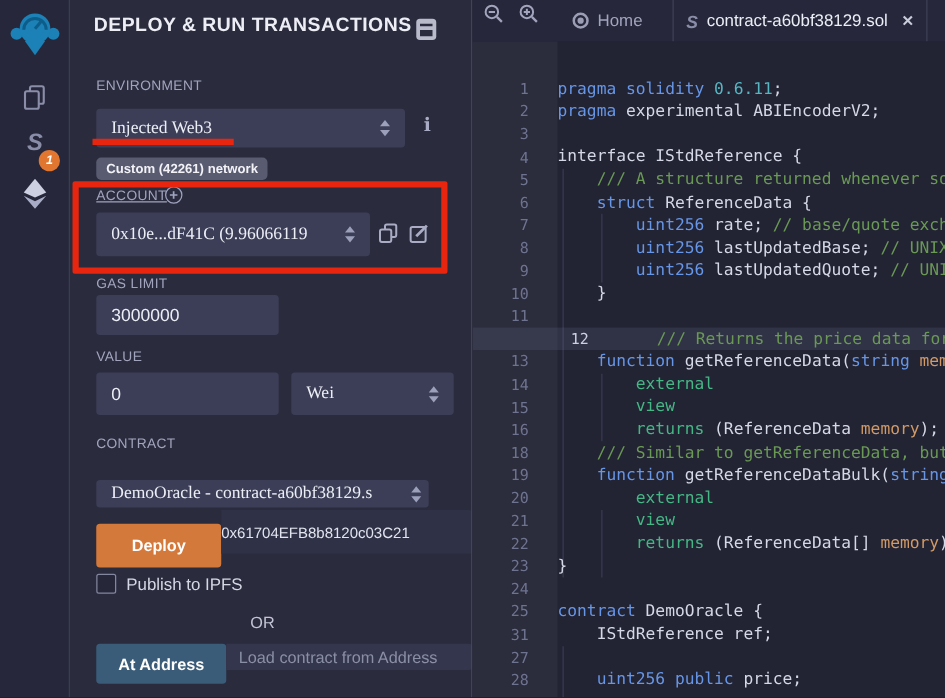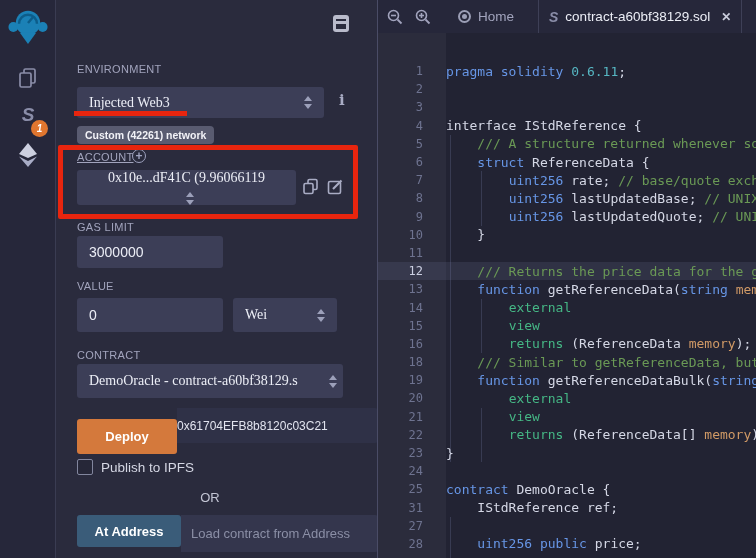--- a/index.html
+++ b/index.html
@@ -44,46 +44,46 @@
   .btn-deploy{left:21px;top:419px;width:100px;height:35px;background:#d4793c;}
   .arg-input{left:121px;top:408px;width:201px;height:35px;background:#2f3147;border-radius:0 3px 3px 0;
              font-size:12px;color:#e2e4ef;padding:0 0;}
   .chevron{position:absolute;left:330px;top:430px;width:9px;height:9px;border-right:2.5px solid #aeb1c6;
            border-bottom:2.5px solid #aeb1c6;transform:rotate(45deg);cursor:pointer;}
   .checkbox{position:absolute;left:21px;top:459px;width:16px;height:16px;border:1px solid #82869e;
             border-radius:2px;background:#262738;cursor:pointer;}
   .publish-label{position:absolute;left:45px;top:460px;font-size:13.5px;color:#d5d7e4;}
   .or-label{position:absolute;left:21px;top:490px;width:266px;text-align:center;font-size:13px;color:#c3c5d4;}
   .btn-ataddr{left:21px;top:515px;width:104px;height:32px;background:#3a5c79;font-weight:600;}
-  .ataddr-input{left:125px;top:515px;width:197px;height:37px;background:#34364d;border-radius:0 3px 3px 0;
+  .ataddr-input{left:125px;top:515px;width:197px;height:21px;background:#34364d;border-radius:0 3px 3px 0;
                 font-size:13px;padding:0 10px;color:#e2e4ef;}
   .ataddr-input::placeholder{color:#8b8fa6;}
 
   
   .red-underline{position:absolute;left:18px;top:111px;width:113px;height:5px;background:#e8250e;}
   .red-rect{position:absolute;left:2px;top:145px;width:300px;height:74px;border:5px solid #e8250e;border-radius:2px;}
 
   
   .divider{position:absolute;left:377px;top:0;width:1px;height:558px;background:#4a4c66;}
   .editor{position:absolute;left:378px;top:0;width:378px;height:558px;background:#222333;}
-  .tabbar{position:absolute;left:0;top:0;width:378px;height:33px;background:#26273a;display:flex;align-items:center;}
+  .tabbar{position:absolute;left:0;top:0;width:378px;height:33px;background:#26273a;display:flex;}
   .zoombtn{width:22px;height:22px;margin-left:6px;cursor:pointer;display:flex;align-items:center;justify-content:center;}
   .tab{height:33px;display:flex;align-items:center;padding:0 10px;cursor:pointer;font-size:13.5px;color:#a2a4bd;gap:7px;}
   .tab.active{color:#eceef6;}
   .tabsep{width:1px;height:33px;background:#3e4057;}
   .tab-close{font-size:12px;color:#c9ccdb;margin-left:4px;cursor:pointer;font-weight:bold;}
   .home-dot{width:13px;height:13px;border:2px solid #9b9eb5;border-radius:50%;position:relative;}
   .home-dot:after{content:"";position:absolute;left:2px;top:2px;width:5px;height:5px;border-radius:50%;background:#9b9eb5;}
 
   .code-area{position:absolute;left:0;top:33px;width:378px;height:525px;overflow:hidden;}
   .gutter-bg{position:absolute;left:0;top:0;width:68px;height:525px;background:#2b2c3c;}
   .guide{position:absolute;width:1px;background:#383b52;}
   #code-rows{position:absolute;left:0;top:0;width:100%;padding-top:29px;}
   .crow{display:flex;height:18.2px;align-items:center;}
-  .crow.active{background:rgba(133,143,184,0.14);}
+  .crow.active{background:rgba(133,143,184,0.14);padding-left:48px;}
   .crow.active .ln{color:#ccd0e3;}
   .ln{width:68px;flex:0 0 68px;text-align:right;padding-right:23px;font-family:"DejaVu Sans Mono",monospace;
       font-size:12px;color:#6e7390;}
   .lc{font-family:"DejaVu Sans Mono",monospace;font-size:13px;white-space:pre;color:#d5d8e6;}
   .tok-k{color:#6796e6;} .tok-t{color:#56b6c2;} .tok-c{color:#6a9955;}
   .tok-g{color:#45b785;} .tok-o{color:#d19a66;} .tok-w{color:#d5d8e6;}
 </style>
 </head>
 <body>
 
@@ -112,66 +112,67 @@
     <div class="badge-1">1</div>
     <div class="strip-icon" style="top:142px;">
       <svg width="22" height="26" viewBox="0 0 22 26">
         <polygon points="11,1 2,12 11,16 20,12" fill="#cdd0e0"></polygon>
         <polygon points="2,14.5 11,25 20,14.5 11,19" fill="#a8acc6"></polygon>
       </svg>
     </div>
   </div>
 
   <div class="panel">
+    <div class="panel-title">DEPLOY &amp; RUN TRANSACTIONS</div>
     <div class="doc-icon"></div>
 
     <div class="flabel" style="left:21px;top:63px;">ENVIRONMENT</div>
     <div class="selectbox" style="left:21px;top:87px;width:247px;height:31px;">
       <span class="grow">Injected Web3</span>
       <span class="stepper">
           <i class="up"></i>
           <i class="dn"></i>
         </span>
     </div>
     <div class="info-i">i</div>
     <div class="badge-net">Custom (42261) network</div>
 
     <div class="flabel" style="left:21px;top:151px;text-decoration:underline;">ACCOUNT</div>
     <div class="plus-circle">+</div>
-    <div class="selectbox" style="left:21px;top:170px;width:219px;height:35px;flex-direction:column;">
+    <div class="selectbox" style="left:21px;top:170px;width:219px;height:35px;">
       <span class="grow">0x10e...dF41C (9.96066119</span>
       <span class="stepper">
           <i class="up"></i>
           <i class="dn"></i>
         </span>
     </div>
     <svg class="mini-icon" style="left:246px;top:178px;" viewBox="0 0 17 17">
       <rect x="6" y="1.5" width="9" height="10" rx="1.5" fill="none" stroke="#a9acc4" stroke-width="1.6"></rect>
       <rect x="2" y="5.5" width="9" height="10" rx="1.5" fill="#2a2b3d" stroke="#a9acc4" stroke-width="1.6"></rect>
     </svg>
     <svg class="mini-icon" style="left:271px;top:178px;" viewBox="0 0 17 17">
       <rect x="1.5" y="3.5" width="12" height="12" rx="1.5" fill="none" stroke="#a9acc4" stroke-width="1.6"></rect>
       <line x1="6" y1="11" x2="14.5" y2="2.5" stroke="#a9acc4" stroke-width="2.2"></line>
     </svg>
 
     <div class="flabel" style="left:21px;top:221px;">GAS LIMIT</div>
     <input class="inputbox" style="left: 21px; top: 236px; width: 146px; height: 32px;" readonly="" value="3000000">
 
     <div class="flabel" style="left:21px;top:280px;">VALUE</div>
     <input class="inputbox" style="left: 21px; top: 298px; width: 146px; height: 34px;" readonly="" value="0">
-    <div class="selectbox" style="left:177px;top:298px;width:104px;height:34px;">
+    <div class="selectbox" style="left:177px;top:298px;width:130px;height:34px;">
       <span class="grow">Wei</span>
       <span class="stepper">
           <i class="up"></i>
           <i class="dn"></i>
         </span>
     </div>
 
     <div class="flabel" style="left:21px;top:349px;">CONTRACT</div>
-    <div class="selectbox" style="left:21px;top:364px;width:266px;height:34px;padding-right:6px;">
+    <div class="selectbox" style="left:21px;top:384px;width:266px;height:22px;padding-right:6px;">
       <span class="grow">DemoOracle - contract-a60bf38129.s</span>
       <span class="stepper">
           <i class="up"></i>
           <i class="dn"></i>
         </span>
     </div>
 
     <div class="btn btn-deploy">Deploy</div>
     <input class="inputbox arg-input" readonly="" value="0x61704EFB8b8120c03C21" style="">
     <div class="chevron"></div>
@@ -227,20 +228,21 @@
       <div class="guide" style="left:103px;top:138.2px;height:54.6px;"></div>
       <div class="guide" style="left:103px;top:265.6px;height:54.6px;"></div>
       <div class="guide" style="left:103px;top:374.8px;height:54.6px;"></div>
       <div id="code-rows">
           <div class="crow">
             <span class="ln">1</span>
             <span class="lc"><span class="tok-k">pragma </span><span class="tok-k">solidity </span><span class="tok-t">0.6.11</span><span class="tok-w">;</span></span>
           </div>
           <div class="crow">
             <span class="ln">2</span>
+            <span class="lc"><span class="tok-k">pragma</span><span class="tok-w"> experimental ABIEncoderV2;</span></span>
           </div>
           <div class="crow">
             <span class="ln">3</span>
             <span class="lc"></span>
           </div>
           <div class="crow">
             <span class="ln">4</span>
             <span class="lc"><span class="tok-w">interface IStdReference {</span></span>
           </div>
           <div class="crow">

